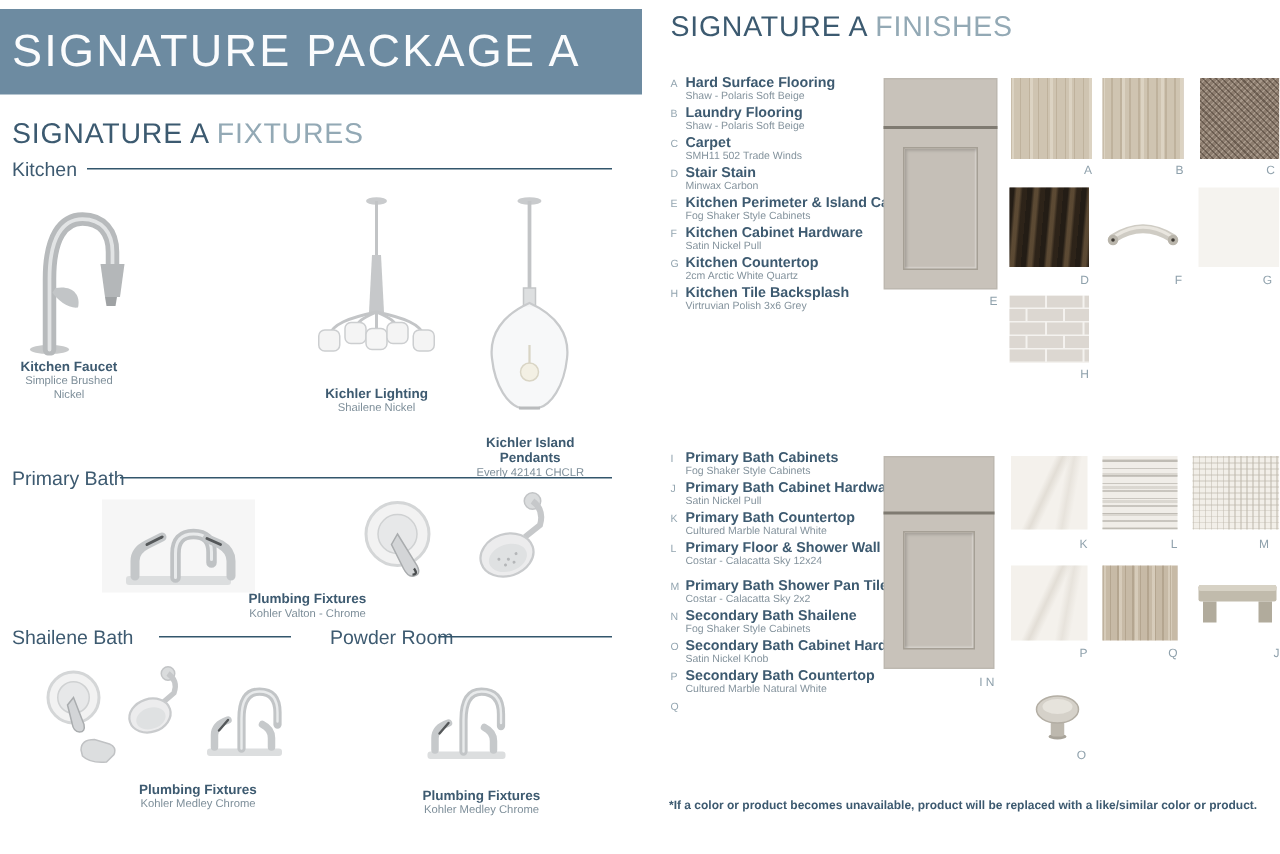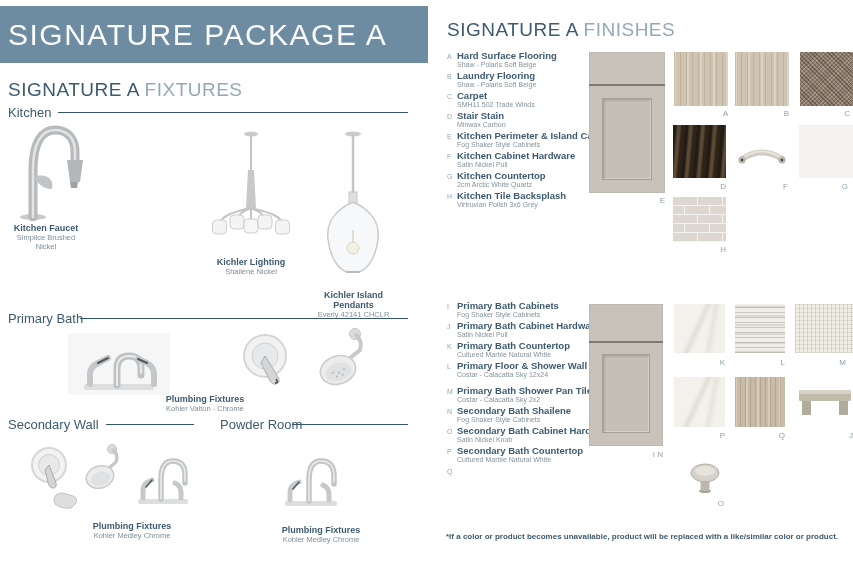--- a/index.html
+++ b/index.html
@@ -81,21 +81,21 @@
   </div>
 
   <div class="h2" style="left:8px;top:79px;">
     <span class="dark">SIGNATURE A</span>
     <span class="light">FIXTURES</span>
   </div>
 
   <div class="sec-head" style="left:8px;top:105px;">Kitchen</div>
   <div class="rule" style="left:58px;top:112px;width:350px;"></div>
 
-  <figure class="fx" style="left:6px;top:114px;width:80px;">
+  <figure class="fx" style="left:6px;top:130px;width:80px;">
     <div class="fx-icon" style="height:107px;">
       <svg width="80" height="107" viewBox="0 0 80 107">
         <ellipse cx="27" cy="103" rx="13" ry="3" fill="#c7c9ca"></ellipse>
         <path d="M27 103 L27 56 C27 28 36 16 49 16 C62 16 69 25 69 38 L69 46" fill="none" stroke="#b7babc" stroke-width="9" stroke-linecap="round"></path>
         <path d="M27 103 L27 56 C27 28 36 16 49 16 C62 16 69 25 69 38 L69 46" fill="none" stroke="#e2e4e5" stroke-width="2.5" stroke-linecap="round"></path>
         <path d="M61 46 h16 l-3 22 h-10 z" fill="#b4b7b9"></path>
         <path d="M64 68 h8 l-1 6 h-6 z" fill="#9fa2a4"></path>
         <path d="M31 62 C42 60 48 66 46 75 C40 76 32 70 29 65 Z" fill="#c2c5c7"></path>
       </svg>
     </div>
@@ -186,21 +186,21 @@
         <circle cx="29" cy="48" r="1" fill="#b4b6b8"></circle>
       </g>
     </svg>
   </div>
 
   <div class="cap" style="left:145px;top:394px;width:120px;">
     <div class="fx-label">Plumbing Fixtures</div>
     <div class="fx-sub">Kohler Valton - Chrome</div>
   </div>
 
-  <div class="sec-head" style="left:8px;top:417px;">Secondary Wall</div>
+  <div class="sec-head" style="left:8px;top:417px;">Shailene Bath</div>
   <div class="rule" style="left:106px;top:424px;width:88px;"></div>
 
   <div class="imgbox" style="left:28px;top:446px;">
     <svg width="42" height="44" viewBox="0 0 42 44">
       <circle cx="21" cy="19" r="17" fill="#f2f2f2" stroke="#d4d6d7" stroke-width="2"></circle>
       <circle cx="21" cy="19" r="10.5" fill="#e7e8e9" stroke="#cfd1d2" stroke-width="1"></circle>
       <path d="M21 19 L28 37 Q29 42 25 42 Q21 42 20 36 L17 24 Z" fill="#d3d5d7" stroke="#a9acae" stroke-width="1"></path>
     </svg>
   </div>
 
@@ -249,21 +249,21 @@
       <path d="M16 40 L22 33" stroke="#55585a" stroke-width="1.6" stroke-linecap="round"></path>
       <path d="M52 51 L52 45 Q52 39 46 36" fill="none" stroke="#c6c9cb" stroke-width="5" stroke-linecap="round"></path>
     </svg>
   </div>
 
   <div class="cap" style="left:261px;top:525px;width:120px;">
     <div class="fx-label">Plumbing Fixtures</div>
     <div class="fx-sub">Kohler Medley Chrome</div>
   </div>
 
-  <div class="h2" style="left:447px;top:19px;">
+  <div class="h2" style="left:447px;top:8px;">
     <span class="dark">SIGNATURE A</span>
     <span class="light">FINISHES</span>
   </div>
 
   <div class="fin-list" style="left:447px;top:51px;">
     <div class="fin-item">
       <span class="fin-letter">A</span>
       <div>
           <div class="fin-label">Hard Surface Flooring</div>
       <div class="fin-sub">Shaw - Polaris Soft Beige</div>

